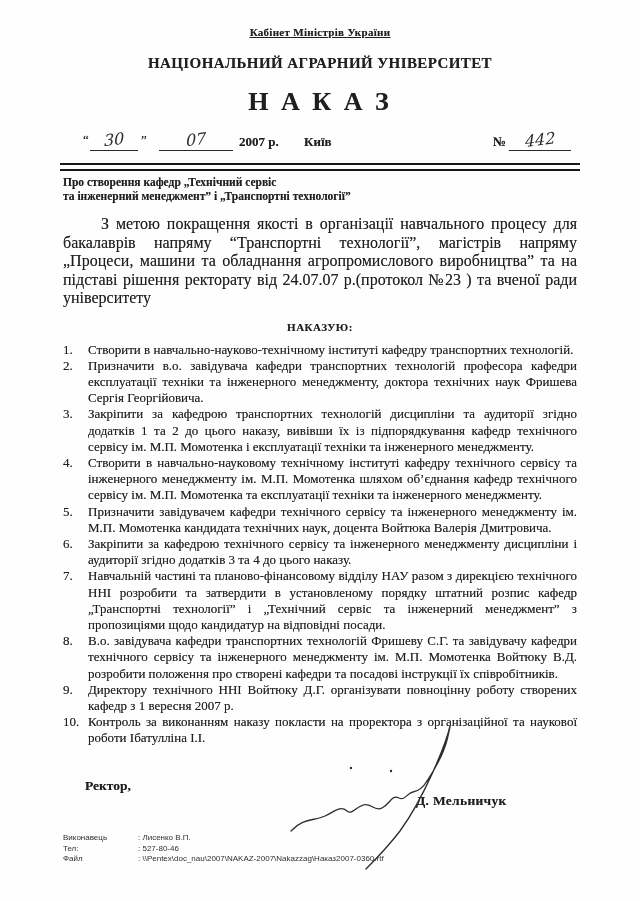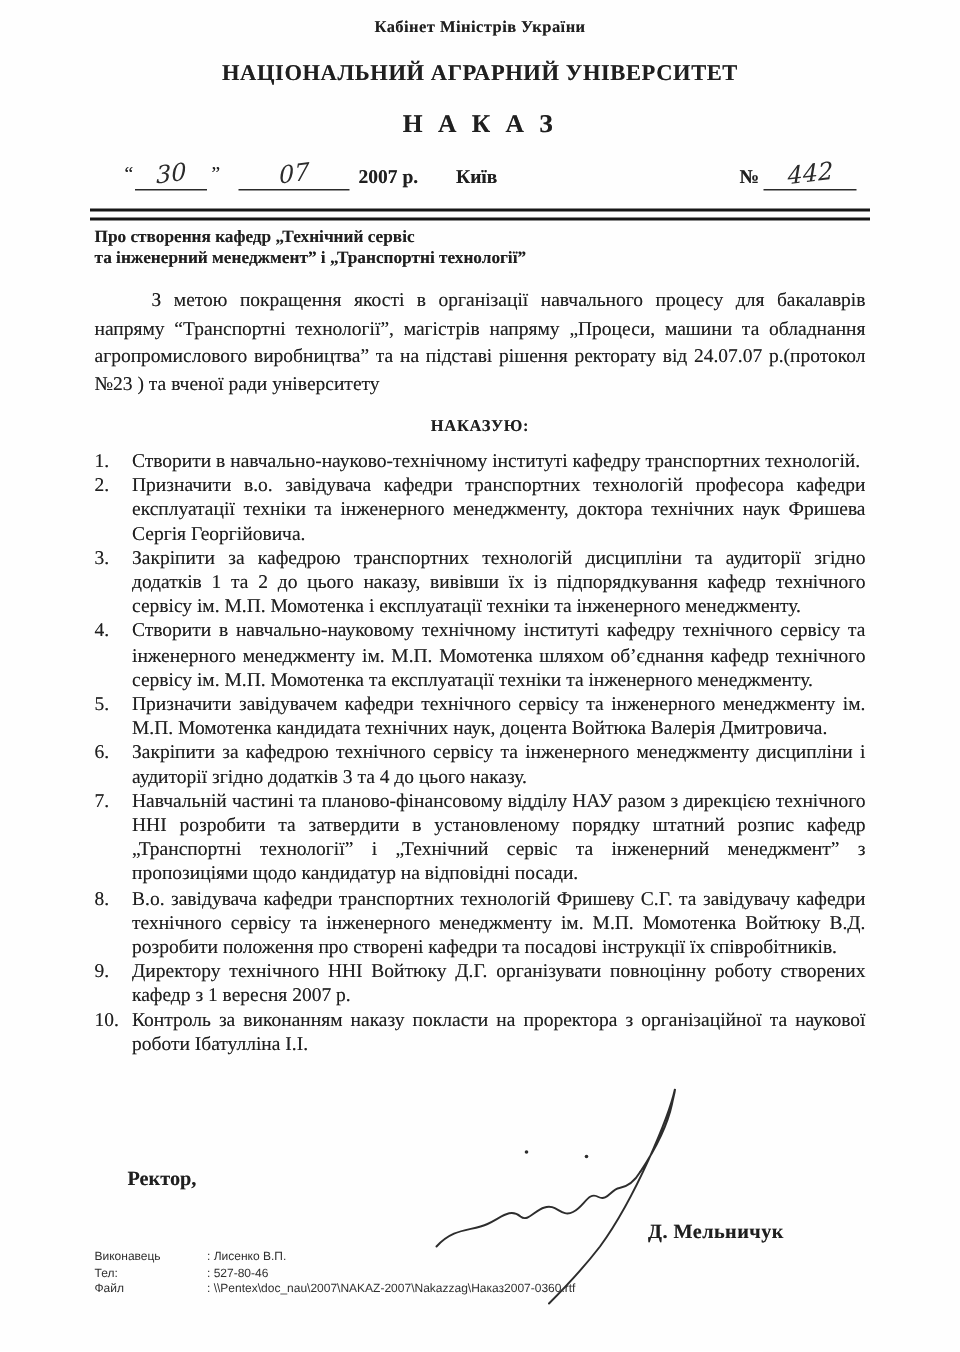--- a/index.html
+++ b/index.html
@@ -3,51 +3,51 @@
 <meta charset="utf-8">
 <style>
   html,body{margin:0;padding:0;background:#ffffff;}
   .page{
     width:640px;height:901px;position:relative;overflow:hidden;
     background:#fefefe;color:#1f1f1f;
     font-family:"Liberation Serif", serif;
     text-shadow:0 0 0.3px rgba(40,40,40,.55);
   }
   .center{text-align:center;}
-  .org{margin-top:12px;font-size:11px;font-weight:bold;letter-spacing:.3px;}
+  .org{margin-top:26px;font-size:11px;font-weight:bold;letter-spacing:.3px;text-decoration:underline;}
   .uni{margin-top:17px;font-size:15px;font-weight:bold;letter-spacing:.4px;}
-  .doctype{margin-top:15px;font-size:17px;font-weight:bold;letter-spacing:3px;}
+  .doctype{margin-top:15px;font-size:26px;font-weight:bold;letter-spacing:3px;}
   .daterow{position:relative;margin:15px 63px 0;height:24px;font-size:13px;}
   .daterow .q{position:absolute;top:0;font-size:13px;}
   .q1{left:20px;} .q2{left:78px;}
   .blank{position:absolute;top:-2px;border-bottom:1px solid #2a2a2a;height:20px;text-align:center;}
   .blank-day{left:27px;width:48px;}
   .blank-month{left:96px;width:74px;}
   .blank-no{left:16px;width:62px;top:-4px;}
   .hand{
     display:inline-block;font-family:"DejaVu Serif", serif;font-style:italic;
     font-size:16px;color:#2b2b2b;transform:rotate(-7deg) skewX(-6deg);
     text-shadow:none;
   }
   .year{position:absolute;left:176px;top:2px;font-weight:bold;}
   .city{position:absolute;left:241px;top:2px;font-weight:bold;}
   .numgrp{position:absolute;left:430px;top:2px;width:84px;}
   .numsign{font-weight:bold;}
   .rule{margin:7px 60px 0 60px;height:4px;border-top:2px solid #171717;border-bottom:2px solid #171717;}
   .subject{margin:4px 63px 12px;font-size:11.5px;font-weight:bold;line-height:14px;}
-  .intro{margin:9px 63px 13px;font-size:13px;line-height:18.5px;text-align:justify;text-indent:38px;}
+  .intro{margin:9px 63px 13px;font-size:16px;line-height:18.5px;text-align:justify;text-indent:38px;}
   .resolve{margin-top:7px;font-size:11px;font-weight:bold;letter-spacing:.5px;}
   .items{margin:9px 63px 0;font-size:13px;}
   .item{display:flex;line-height:16.2px;}
   .num{width:25px;flex-shrink:0;}
   .itext{flex:1;text-align:justify;}
   .hand-underline{text-decoration-thickness:1px;text-underline-offset:2px;}
   .sigblock{position:absolute;left:0;top:776px;width:608px;height:46px;font-size:13.5px;font-weight:bold;}
   .sig-left{position:absolute;left:85px;top:0;line-height:19px;}
-  .sig-name{position:absolute;left:432px;top:17px;letter-spacing:.3px;margin-top:20px;}
+  .sig-name{position:absolute;left:416px;top:17px;letter-spacing:.3px;}
   .footer{position:absolute;left:63px;top:833px;font-family:"Liberation Sans", sans-serif;
           font-size:8px;line-height:10.5px;color:#2e2e2e;text-shadow:none;}
   .frow{display:flex;}
   .flabel{width:75px;}
   .ink{position:absolute;left:0;top:0;width:640px;height:901px;pointer-events:none;}
 </style>
 </head>
 <body>
 
 <div class="page">

